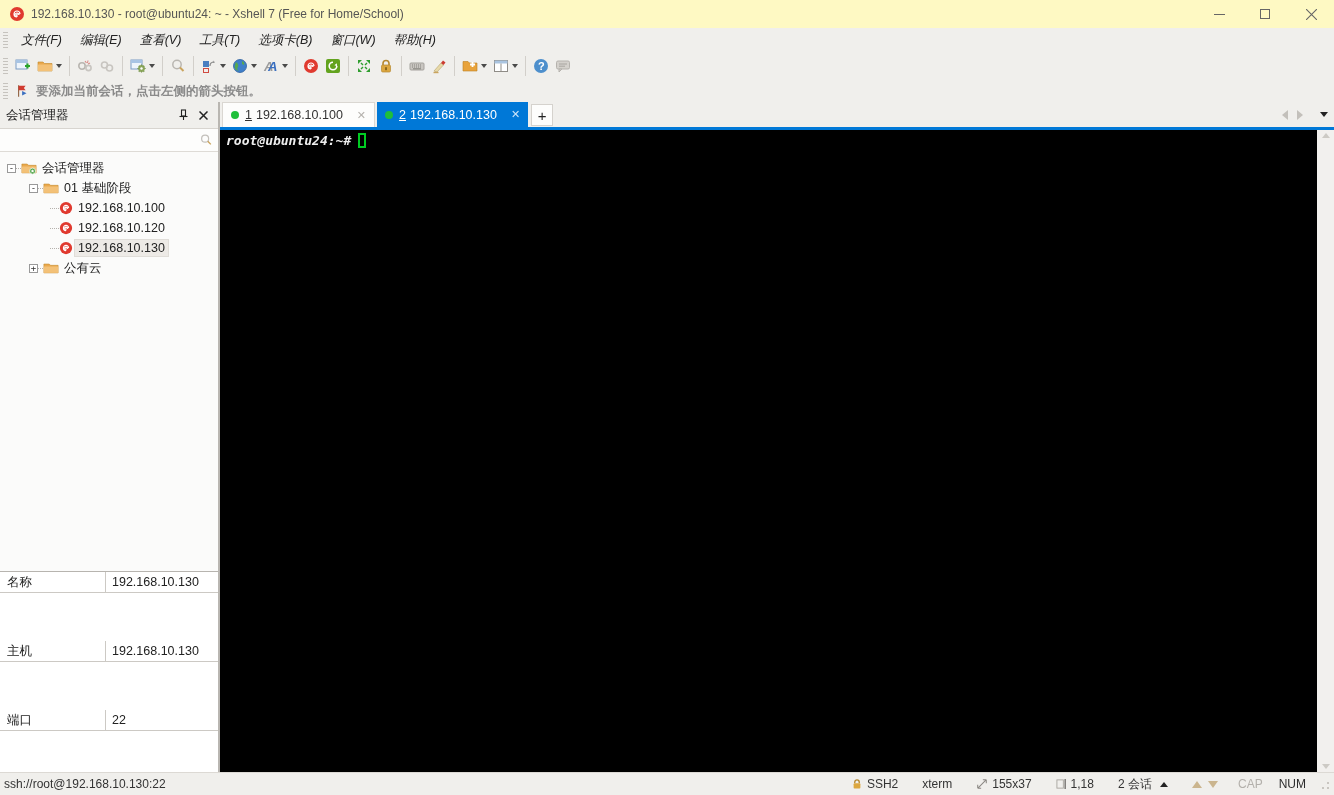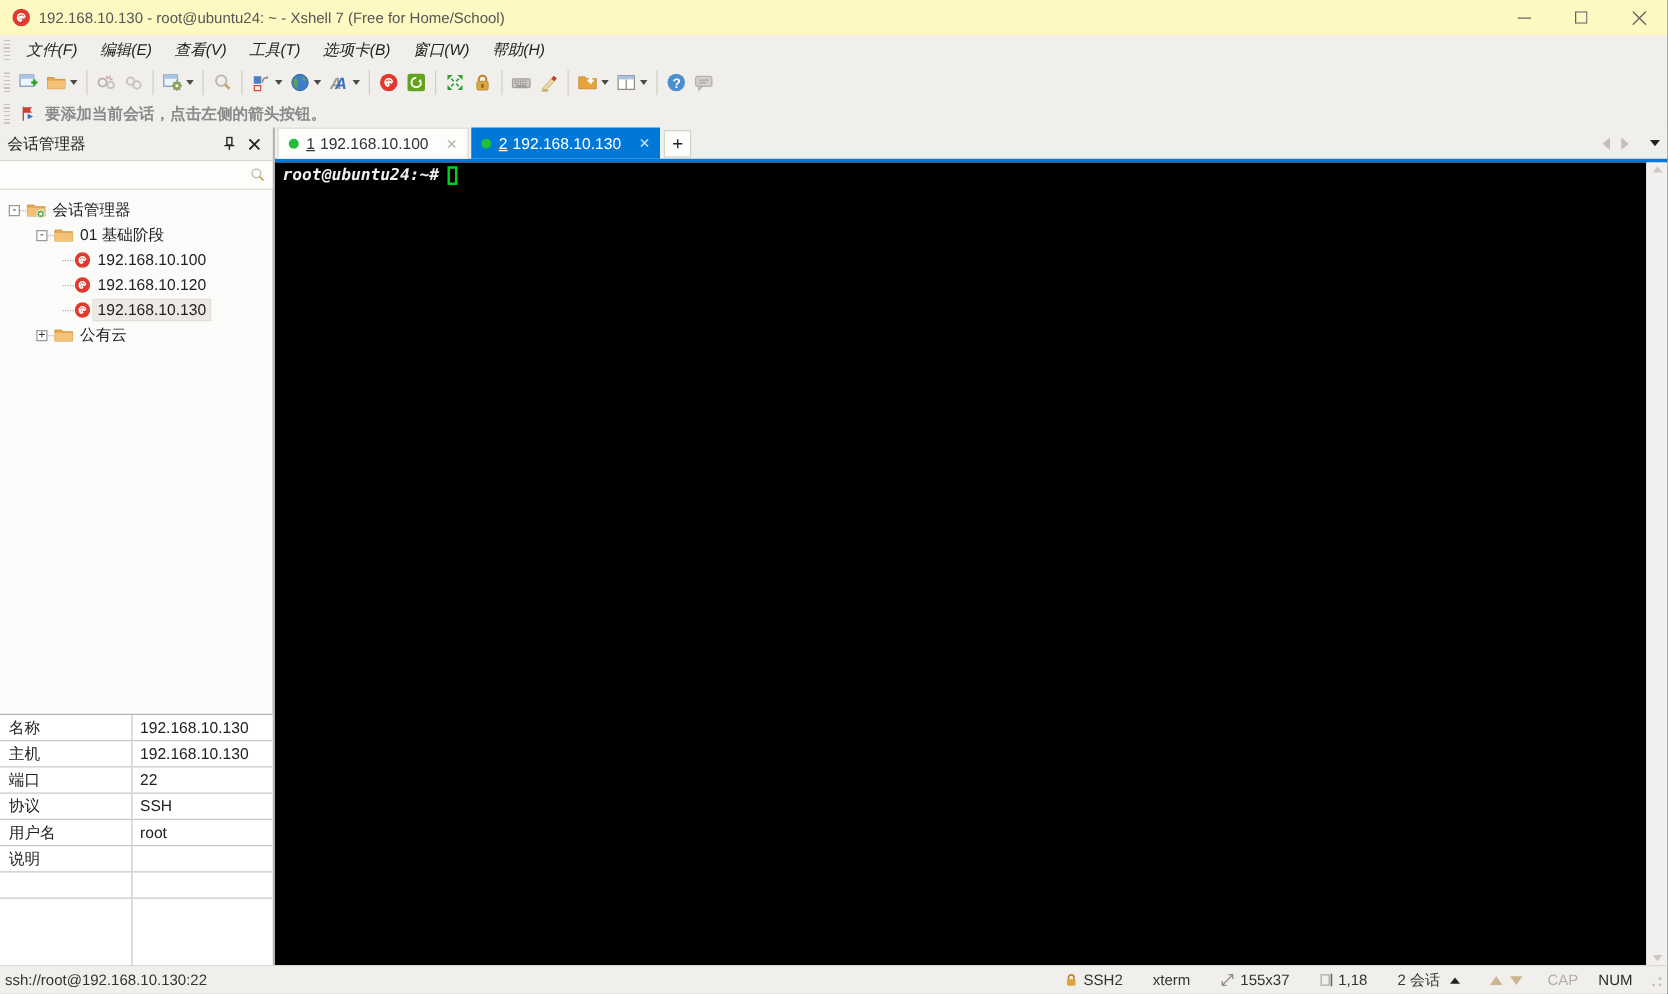--- a/index.html
+++ b/index.html
@@ -55,21 +55,21 @@
   .search-input { flex:1; border:none; outline:none; font-size:12px; background:transparent; }
   .tree { flex:1; padding-top:6px; overflow:hidden; position:relative; }
   .tree-row { height:20px; display:flex; align-items:center; font-size:12.5px; color:#222; white-space:nowrap; }
   .tree-row .lbl { margin-left:5px; }
   .tree-row.selected .lbl { background:#edeae6; outline:1px solid #e0ddd8; padding:1px 3px; margin-left:2px; }
   .expander { width:9px; height:9px; border:1px solid #999; background:#fff; font-size:9px; line-height:7px;
               text-align:center; color:#333; flex:0 0 auto; font-family:"DejaVu Sans Mono",monospace; }
   .dots { height:1px; border-top:1px dotted #b4b1ac; flex:0 0 auto; }
 
   
-  .props { flex:0 0 auto; border-top:1px solid #b7b4af; display:flex; flex-direction:column; background:#fff; height:201px; }
+  .props { flex:0 0 auto; border-top:1px solid #b7b4af; display:flex; flex-direction:column; background:#fff; height:201px;gap:48px; }
   .prop-row { height:21px; display:flex; border-bottom:1px solid #ccc9c4; flex:0 0 auto; }
   .prop-label { width:106px; flex:0 0 auto; border-right:1px solid #ccc9c4; display:flex; align-items:center;
                 padding-left:7px; font-size:12.5px; color:#222; }
   .prop-value { flex:1; display:flex; align-items:center; padding-left:6px; font-size:12.5px; color:#222; }
   .prop-fill { flex:1; display:flex; }
   .prop-fill .cell-l { width:106px; border-right:1px solid #ccc9c4; }
 
   
   .content { flex:1; display:flex; flex-direction:column; min-width:0; }
   .tabbar { height:28px; background:#f0efec; border-bottom:3px solid #0078d7; display:flex; align-items:flex-end; flex:0 0 auto; }

